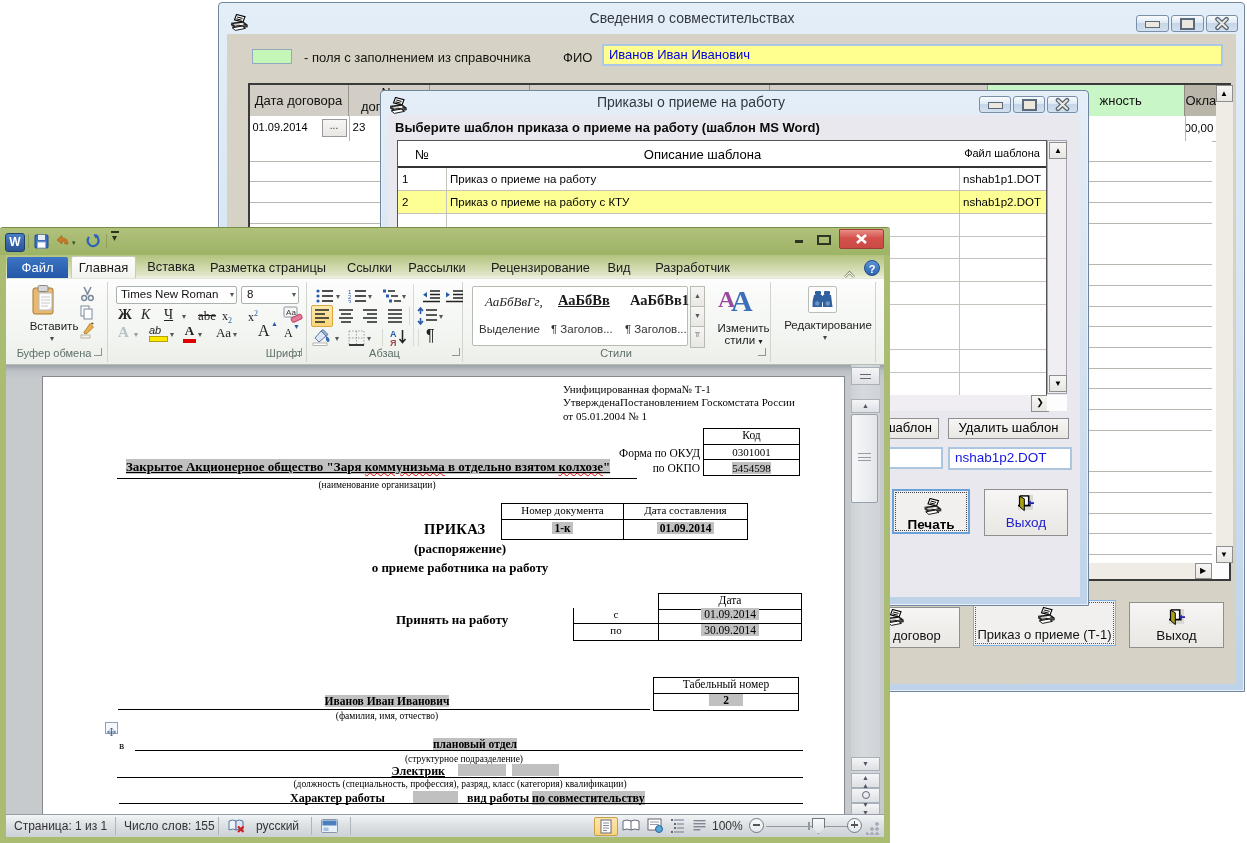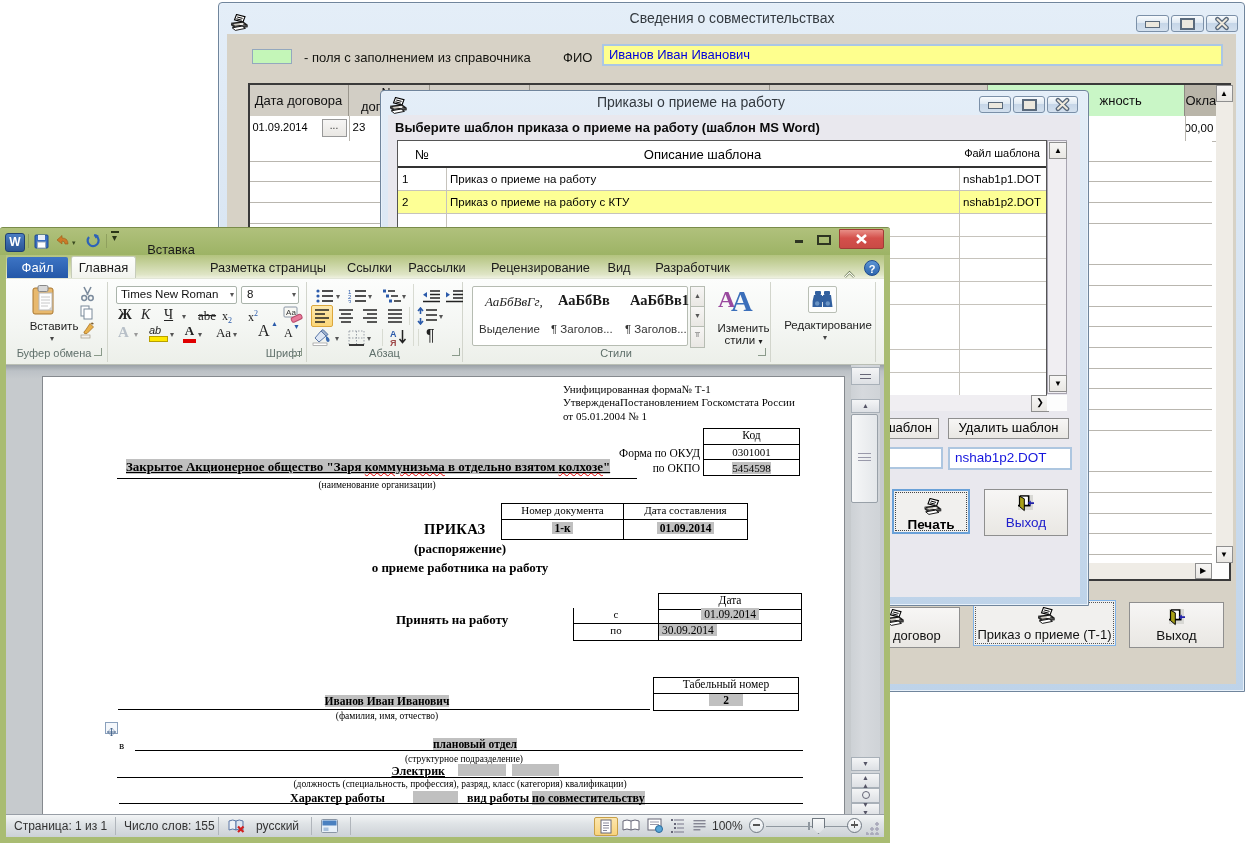--- a/index.html
+++ b/index.html
@@ -31,21 +31,21 @@
         <polygon points="6.5,0.5 15,2.6 13,8 4.5,5.9" fill="#fff" stroke="#000" stroke-width="1.1"></polygon>
         <line x1="7.2" y1="3" x2="12.6" y2="4.4" stroke="#000" stroke-width="1"></line>
         <line x1="6.4" y1="4.8" x2="11.8" y2="6.2" stroke="#000" stroke-width="1"></line>
         <polygon points="1,8.8 13,7.2 17.8,10.8 5.8,12.8" fill="#1a1a1a"></polygon>
         <polygon points="1,8.8 1,11.3 5.8,15.3 5.8,12.8" fill="#2a2a2a"></polygon>
         <polygon points="5.8,15.3 17.8,13.3 17.8,10.8 5.8,12.8" fill="#3a3a3a"></polygon>
         <polygon points="3.2,9.9 12.6,8.7 14.8,10.3 5.4,11.7" fill="#cfcbc3"></polygon>
         <rect x="9.8" y="9.5" width="3.2" height="1.3" fill="#fff"></rect>
         <polygon points="2.2,13.8 12.2,12.1 15.4,14.4 5.4,16.4" fill="#fff" stroke="#000" stroke-width="0.9"></polygon>
       </svg></div>
-  <div class="wtitle" style="left:0;width:946px;top:7px;text-align:center;padding-left:40px;">Сведения о совместительствах</div>
+  <div class="wtitle" style="left:0;width:946px;top:7px;text-align:center;">Сведения о совместительствах</div>
   <div class="tbtn" style="left:917px;top:12px;width:31px;">
       <div class="gmin"></div>
     </div>
   <div class="tbtn" style="left:952px;top:12px;width:31px;">
       <div class="gmax"></div>
     </div>
   <div class="tbtn" style="left:987px;top:12px;width:30px;"><svg width="100%" height="15" viewBox="0 0 29 15">
         <path d="M10 3.2 L19 11.8 M19 3.2 L10 11.8" stroke="#57677a" stroke-width="4.6" stroke-linecap="round"></path>
         <path d="M10 3.2 L19 11.8 M19 3.2 L10 11.8" stroke="#efe9dc" stroke-width="2" stroke-linecap="round"></path>
       </svg></div>
@@ -275,21 +275,21 @@
   <div class="abs" style="left:817px;top:7px;width:10px;height:6px;border:2px solid #2e3522;"></div>
   <div class="abs" style="left:839px;top:1px;width:45px;height:20px;background:linear-gradient(180deg,#e88e86,#d4504b 45%,#c94b45);border-radius:0 2px 2px 2px;border:1px solid #a03c36;box-sizing:border-box;">
     <svg width="43" height="18" viewBox="0 0 43 18">
         <path d="M17 5 L26 13 M26 5 L17 13" stroke="#fff" stroke-width="2.6"></path>
       </svg></div>
 
   <div class="abs" style="left:7px;top:29px;width:61px;height:21px;background:linear-gradient(180deg,#3d74c4,#2458a8);border-radius:2px 2px 0 0;
     color:#fff;font-size:13px;text-align:center;line-height:21px;">Файл</div>
   <div class="abs" style="left:71px;top:28px;width:65px;height:22px;background:linear-gradient(180deg,#fdfefd,#f2f4ee);border:1px solid #c6ccba;border-bottom:none;border-radius:2.5px 2.5px 0 0;
     color:#1e1e1e;font-size:13px;text-align:center;line-height:22px;box-sizing:border-box;">Главная</div>
-  <div class="abs" style="left:143px;top:11px;width:56px;font-size:12.8px;color:#1b1b1b;text-align:center;line-height:21px;">Вставка</div>
+  <div class="abs" style="left:143px;top:28px;width:56px;font-size:12.8px;color:#1b1b1b;text-align:center;line-height:21px;">Вставка</div>
   <div class="abs" style="left:204px;top:29px;width:128px;font-size:12.8px;color:#1b1b1b;text-align:center;line-height:21px;">Разметка страницы</div>
   <div class="abs" style="left:340px;top:29px;width:59px;font-size:12.8px;color:#1b1b1b;text-align:center;line-height:21px;">Ссылки</div>
   <div class="abs" style="left:404px;top:29px;width:66px;font-size:12.8px;color:#1b1b1b;text-align:center;line-height:21px;">Рассылки</div>
   <div class="abs" style="left:483px;top:29px;width:115px;font-size:12.8px;color:#1b1b1b;text-align:center;line-height:21px;">Рецензирование</div>
   <div class="abs" style="left:601px;top:29px;width:36px;font-size:12.8px;color:#1b1b1b;text-align:center;line-height:21px;">Вид</div>
   <div class="abs" style="left:646px;top:29px;width:93px;font-size:12.8px;color:#1b1b1b;text-align:center;line-height:21px;">Разработчик</div>
   <div class="abs" style="left:843px;top:37px;"><svg width="13" height="9" viewBox="0 0 13 9">
         <path d="M2 7 L6.5 2.5 L11 7" fill="none" stroke="#5a6a45" stroke-width="2.4"></path>
         <path d="M2 7 L6.5 2.5 L11 7" fill="none" stroke="#fdfdf5" stroke-width="1.1"></path>
       </svg></div>
@@ -500,21 +500,21 @@
           <path d="M12.5 1 L12.5 13 M9.5 10 L12.5 13.5 L15.5 10" stroke="#222" stroke-width="1.5" fill="none"></path>
         </svg></div>
     <div class="abs" style="left:412px;top:50px;width:1px;height:17px;background:#d8dbd2;"></div>
     <div class="abs" style="left:420px;top:48px;font-size:16px;color:#222;">¶</div>
     <div class="abs" style="left:301px;top:68px;width:155px;text-align:center;font-size:11px;color:#5f6f6a;">Абзац</div>
     <div class="abs" style="left:446px;top:69px;width:7px;height:7px;border-right:1px solid #8a9a8a;border-bottom:1px solid #8a9a8a;"></div>
 
     <div class="abs" style="left:466px;top:7px;width:216px;height:60px;background:#fff;border:1px solid #b6bcb2;border-radius:2px;box-sizing:border-box;">
       <div class="abs" style="left:12px;top:7px;font-size:13px;font-style:italic;font-family:'Liberation Serif',serif;color:#222;">АаБбВвГг,</div>
       <div class="abs" style="left:6px;top:36px;font-size:11.5px;color:#333;">Выделение</div>
-      <div class="abs" style="left:85px;top:5px;font-size:14.5px;font-weight:bold;font-family:'Liberation Serif',serif;color:#1a1a1a;white-space:nowrap;">АаБбВв</div>
+      <div class="abs" style="left:85px;top:5px;font-size:14.5px;font-weight:bold;font-family:'Liberation Serif',serif;color:#1a1a1a;white-space:nowrap;text-decoration:underline;">АаБбВв</div>
       <div class="abs" style="left:78px;top:36px;font-size:11.5px;color:#333;white-space:nowrap;">¶ Заголов...</div>
       <div class="abs" style="left:157px;top:5px;font-size:14.5px;font-weight:bold;font-family:'Liberation Serif',serif;color:#1a1a1a;white-space:nowrap;">АаБбВв1</div>
       <div class="abs" style="left:152px;top:36px;font-size:11.5px;color:#333;white-space:nowrap;">¶ Заголов...</div>
     </div>
     <div class="abs" style="left:684px;top:7px;width:13px;height:60px;">
       <div class="gbtn" style="left:0;top:0;width:13px;height:19px;border-color:#b6bcb2;">
           <div style="font-size:7px;text-align:center;margin-top:5px;color:#555;">▲</div>
         </div>
       <div class="gbtn" style="left:0;top:20px;width:13px;height:19px;border-color:#b6bcb2;">
           <div style="font-size:7px;text-align:center;margin-top:5px;color:#555;">▼</div>
@@ -576,21 +576,21 @@
     </div>
     <div class="abs" style="left:418px;top:156px;font-size:14.5px;font-weight:bold;letter-spacing:0.3px;">ПРИКАЗ</div>
     <div class="abs" style="left:254px;top:176px;width:400px;text-align:center;font-size:13px;font-weight:bold;">(распоряжение)</div>
     <div class="abs" style="left:254px;top:195px;width:400px;text-align:center;font-size:13px;font-weight:bold;">о приеме работника на работу</div>
 
     <div class="abs" style="left:652px;top:227.5px;width:142px;height:15.5px;border:1px solid #000;text-align:center;font-size:11.5px;">Дата</div>
     <div class="abs" style="left:567px;top:243px;width:227px;height:32px;border:1px solid #000;border-top:none;">
       <div class="abs" style="left:0;top:0;width:85px;height:16px;border-right:1px solid #000;border-bottom:1px solid #000;text-align:center;font-size:11px;box-sizing:border-box;">с</div>
       <div class="abs" style="left:85px;top:0;right:0;height:16px;border-bottom:1px solid #000;text-align:center;font-size:11.5px;box-sizing:border-box;"><span style="background:#c0c0c0;">&nbsp;01.09.2014&nbsp;</span></div>
       <div class="abs" style="left:0;top:16px;width:85px;bottom:0;border-right:1px solid #000;text-align:center;font-size:11px;box-sizing:border-box;">по</div>
-      <div class="abs" style="left:85px;top:16px;right:0;font-size:11.5px;"><span style="background:#c0c0c0;">&nbsp;30.09.2014&nbsp;</span></div>
+      <div class="abs" style="left:85px;top:16px;right:0;text-align:center;font-size:11.5px;"><span style="background:#c0c0c0;">&nbsp;30.09.2014&nbsp;</span></div>
     </div>
     <div class="abs" style="left:390px;top:247px;font-size:13px;font-weight:bold;">Принять на работу</div>
 
     <div class="abs" style="left:647px;top:312px;width:144px;height:32px;border:1px solid #000;">
       <div class="abs" style="left:0;top:0;width:100%;height:16px;border-bottom:1px solid #000;text-align:center;font-size:11.5px;box-sizing:border-box;">Табельный номер</div>
       <div class="abs" style="left:0;top:16px;width:100%;text-align:center;font-size:11.5px;font-weight:bold;"><span style="background:#c0c0c0;">&nbsp;&nbsp;&nbsp;&nbsp;&nbsp;2&nbsp;&nbsp;&nbsp;&nbsp;&nbsp;</span></div>
     </div>
     <div class="abs" style="left:112px;top:344px;width:532px;height:1px;background:#000;"></div>
     <div class="abs" style="left:181px;top:330px;width:400px;text-align:center;font-size:11.5px;font-weight:bold;"><span style="background:#c0c0c0;">Иванов Иван Иванович</span></div>
     <div class="abs" style="left:181px;top:345.5px;width:400px;text-align:center;font-size:9.5px;">(фамилия, имя, отчество)</div>

